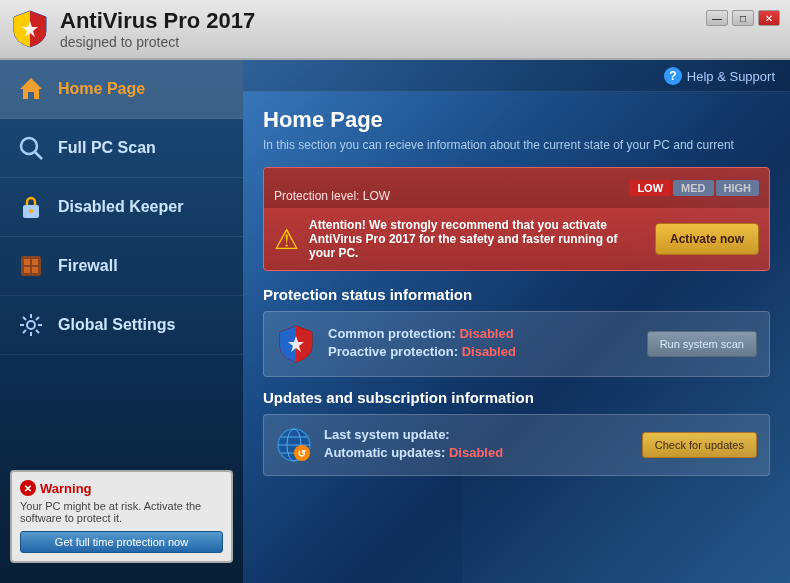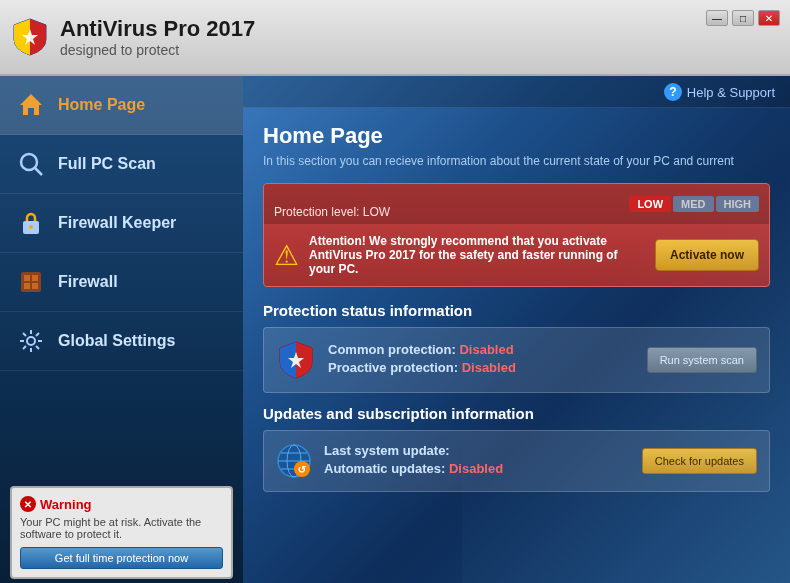--- a/index.html
+++ b/index.html
@@ -1,21 +1,21 @@
 <!DOCTYPE html>
 <html><head>
   <meta charset="utf-8">
   <style>
     * { margin: 0; padding: 0; box-sizing: border-box; }
     body { width: 790px; height: 583px; font-family: Arial, sans-serif; background: #1a3a5c; overflow: hidden; }
 
     
     .title-bar {
       background: linear-gradient(to bottom, #e8e8e8, #c8c8c8);
-      height: 76px;
+      height: 60px;
       display: flex;
       align-items: center;
       padding: 14px 10px;
       border-bottom: 2px solid #aaa;
       position: relative;
     }
     .title-bar-logo {
       width: 40px; height: 40px;
       margin-right: 10px;
     }
@@ -252,21 +252,21 @@
     </div>
 
     <div class="nav-item">
       <div class="nav-icon">
         <svg width="26" height="26" viewBox="0 0 26 26">
           <rect x="5" y="11" width="16" height="13" rx="2" fill="#aaccff"></rect>
           <path d="M9 11 V8 A4 4 0 0 1 17 8 V11" fill="none" stroke="#ffaa00" stroke-width="2.5"></path>
           <circle cx="13" cy="17" r="2" fill="#ffaa00"></circle>
         </svg>
       </div>
-      <span>Firewall Keeper</span>
+      <span>Disabled Keeper</span>
     </div>
 
     <div class="nav-item">
       <div class="nav-icon">
         <svg width="26" height="26" viewBox="0 0 26 26">
           <rect x="3" y="3" width="20" height="20" rx="2" fill="#884422"></rect>
           <rect x="6" y="6" width="6" height="6" fill="#cc6622"></rect>
           <rect x="14" y="6" width="6" height="6" fill="#cc6622"></rect>
           <rect x="6" y="14" width="6" height="6" fill="#cc6622"></rect>
           <rect x="14" y="14" width="6" height="6" fill="#cc6622"></rect>

